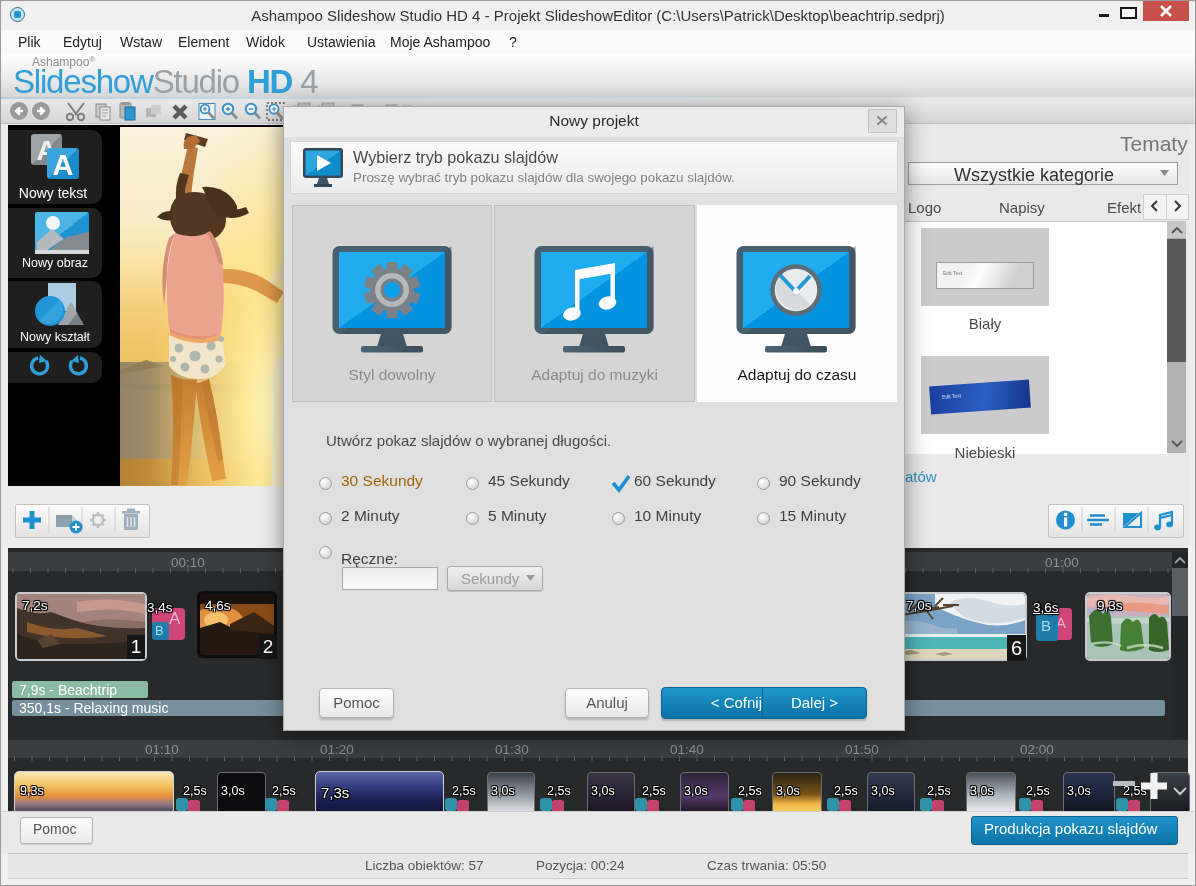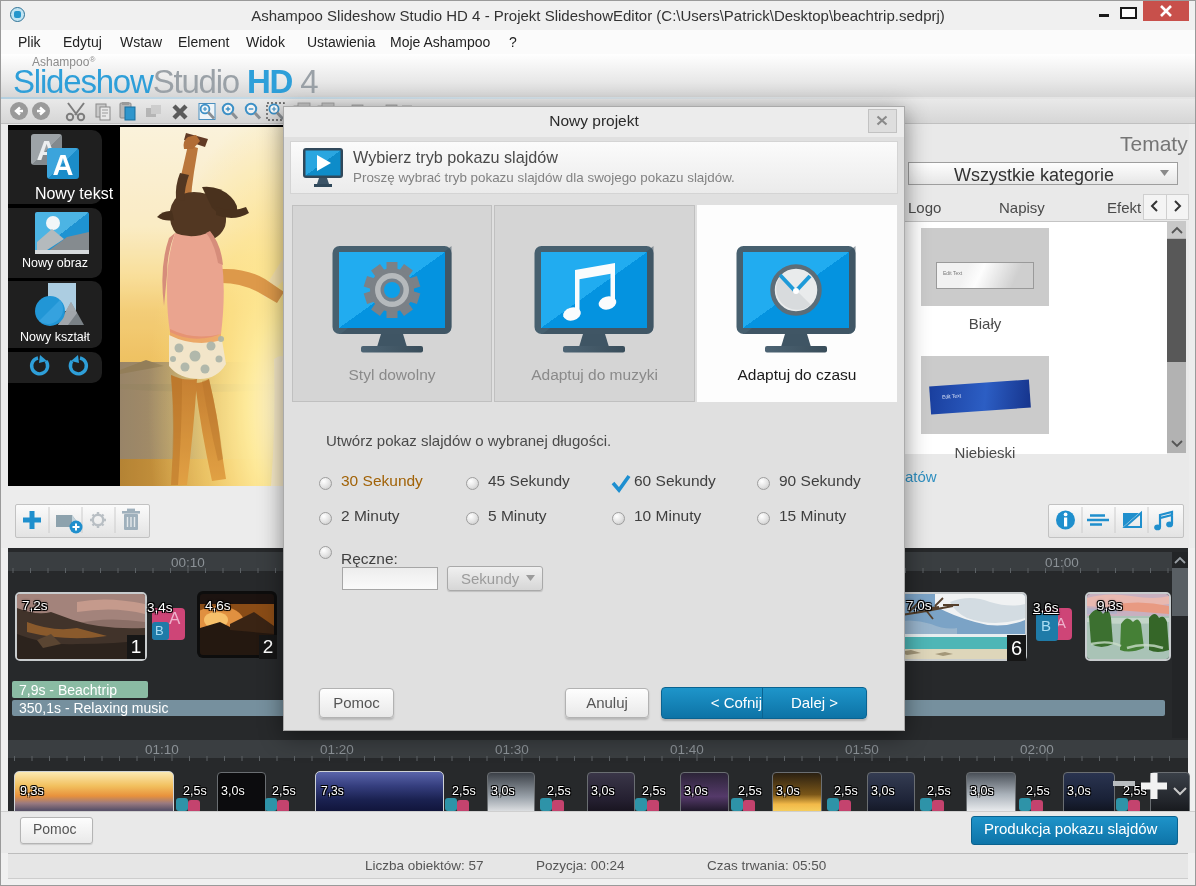--- a/index.html
+++ b/index.html
@@ -201,21 +201,21 @@
     <linearGradient id="bA" x1="0" y1="0" x2="1" y2="1">
         <stop offset="0.5" stop-color="#3ba4dc"></stop>
         <stop offset="0.5" stop-color="#1b8cc9"></stop>
       </linearGradient>
   </defs>
   <rect x="1" y="2" width="31" height="31" rx="3" fill="url(#gA)"></rect>
   <text x="16.5" y="28" font-size="28" font-weight="bold" fill="#eceeef" text-anchor="middle" font-family="Liberation Sans">A</text>
   <rect x="17" y="16" width="32" height="31" rx="3" fill="url(#bA)"></rect>
   <text x="33" y="43" font-size="29" font-weight="bold" fill="#fff" text-anchor="middle" font-family="Liberation Sans">A</text>
 </svg>
-<div class="a txt" style="left:8px;top:185px;width:90px;text-align:center;font-size:16px;color:#fff;padding-left:21px;">Nowy tekst</div>
+<div class="a txt" style="left:8px;top:185px;width:90px;text-align:center;font-size:14px;color:#fff;">Nowy tekst</div>
 
 <svg class="a" style="left:35px;top:212px;" width="54" height="42" viewBox="0 0 54 42">
   <defs>
       <linearGradient id="ob" x1="0" y1="0" x2="1" y2="1">
         <stop offset="0.5" stop-color="#4cb4e4"></stop>
         <stop offset="0.5" stop-color="#1e93d2"></stop>
       </linearGradient>
     </defs>
   <rect width="54" height="42" rx="2" fill="url(#ob)"></rect>
   <circle cx="18" cy="11" r="7" fill="#f2f6f8"></circle>
@@ -431,21 +431,21 @@
 <div class="a txt" style="left:834px;top:742px;width:56px;text-align:center;font-size:13.5px;color:#8b9196;">01:50</div>
 <div class="a txt" style="left:1009px;top:742px;width:56px;text-align:center;font-size:13.5px;color:#8b9196;">02:00</div>
 <svg class="a" style="left:8px;top:753px;" width="1180" height="8" viewBox="0 0 1180 8">
   <g stroke="#5c6165" stroke-width="1">
     <path d="M6.5 3v5M24 3v5M41.5 3v5M59 3v5M76.5 3v5M94 3v5M111.5 3v5M129 3v5M146.5 3v5M164 0v8M181.5 3v5M199 3v5M216.5 3v5M234 3v5M251.5 3v5M269 3v5M286.5 3v5M304 3v5M321.5 3v5M339 0v8M356.5 3v5M374 3v5M391.5 3v5M409 3v5M426.5 3v5M444 3v5M461.5 3v5M479 3v5M496.5 3v5M514 0v8M531.5 3v5M549 3v5M566.5 3v5M584 3v5M601.5 3v5M619 3v5M636.5 3v5M654 3v5M671.5 3v5M689 0v8M706.5 3v5M724 3v5M741.5 3v5M759 3v5M776.5 3v5M794 3v5M811.5 3v5M829 3v5M846.5 3v5M864 0v8M881.5 3v5M899 3v5M916.5 3v5M934 3v5M951.5 3v5M969 3v5M986.5 3v5M1004 3v5M1021.5 3v5M1039 0v8M1056.5 3v5M1074 3v5M1091.5 3v5M1109 3v5M1126.5 3v5M1144 3v5M1161.5 3v5"></path>
     </g>
 </svg>
 <div class="a" style="left:14px;top:771px;width:158px;height:40px;border:1px solid #cfd3d6;border-radius:5px 5px 0 0;background:linear-gradient(#fbe9b2,#f2c05e 35%,#e8913c 60%,#9a7a80 78%,#5a5268 95%);"></div>
 <div class="a txt" style="left:20px;top:784px;font-size:12.5px;color:#fff;text-shadow:-1px -1px 0 #000,1px -1px 0 #000,-1px 1px 0 #000,1px 1px 0 #000;">9,3s</div>
 <div class="a" style="left:315px;top:771px;width:127px;height:40px;border:1px solid #cfd3d6;border-radius:5px 5px 0 0;background:linear-gradient(#5a65aa,#353e7e 35%,#1a2150 70%,#10143a);"></div>
-<div class="a txt" style="left:321px;top:784px;font-size:12px;color:#fff;text-shadow:-1px -1px 0 #000,1px -1px 0 #000,-1px 1px 0 #000,1px 1px 0 #000;">7,3s</div>
+<div class="a txt" style="left:321px;top:784px;font-size:15px;color:#fff;text-shadow:-1px -1px 0 #000,1px -1px 0 #000,-1px 1px 0 #000,1px 1px 0 #000;">7,3s</div>
 <div class="a" style="left:217px;top:772px;width:47px;height:39px;border:1px solid #6a6e72;border-radius:4px 4px 0 0;background:#0c0c0e;"></div>
 <div class="a" style="left:487px;top:772px;width:46px;height:39px;border:1px solid #6a6e72;border-radius:4px 4px 0 0;background:linear-gradient(#3c4148,#9aa2aa 62%,#e0e2e4);"></div>
 <div class="a" style="left:587px;top:772px;width:46px;height:39px;border:1px solid #6a6e72;border-radius:4px 4px 0 0;background:linear-gradient(#3a3648,#241f30 70%,#18141f);"></div>
 <div class="a" style="left:680px;top:772px;width:47px;height:39px;border:1px solid #6a6e72;border-radius:4px 4px 0 0;background:linear-gradient(#2c2438,#553a6a 60%,#1c1626);"></div>
 <div class="a" style="left:772px;top:772px;width:48px;height:39px;border:1px solid #6a6e72;border-radius:4px 4px 0 0;background:linear-gradient(#2a2012,#7a5618 55%,#f2b948 80%,#f6d060);"></div>
 <div class="a" style="left:867px;top:772px;width:46px;height:39px;border:1px solid #6a6e72;border-radius:4px 4px 0 0;background:linear-gradient(#343c52,#1e2438 70%,#141826);"></div>
 <div class="a" style="left:966px;top:772px;width:48px;height:39px;border:1px solid #6a6e72;border-radius:4px 4px 0 0;background:linear-gradient(#4a5058,#aab2ba 55%,#eceef0);"></div>
 <div class="a" style="left:1063px;top:772px;width:50px;height:39px;border:1px solid #6a6e72;border-radius:4px 4px 0 0;background:linear-gradient(#2a3450,#1a2238 65%,#10141f);"></div>
 <div class="a" style="left:1150px;top:772px;width:38px;height:39px;border:1px solid #6a6e72;border-radius:4px 4px 0 0;background:linear-gradient(#3a4048,#23262c 70%,#17191d);"></div>
 <div class="a txt" style="left:221px;top:784px;font-size:12.5px;color:#fff;text-shadow:-1px -1px 0 #000,1px -1px 0 #000,-1px 1px 0 #000,1px 1px 0 #000;">3,0s</div>

